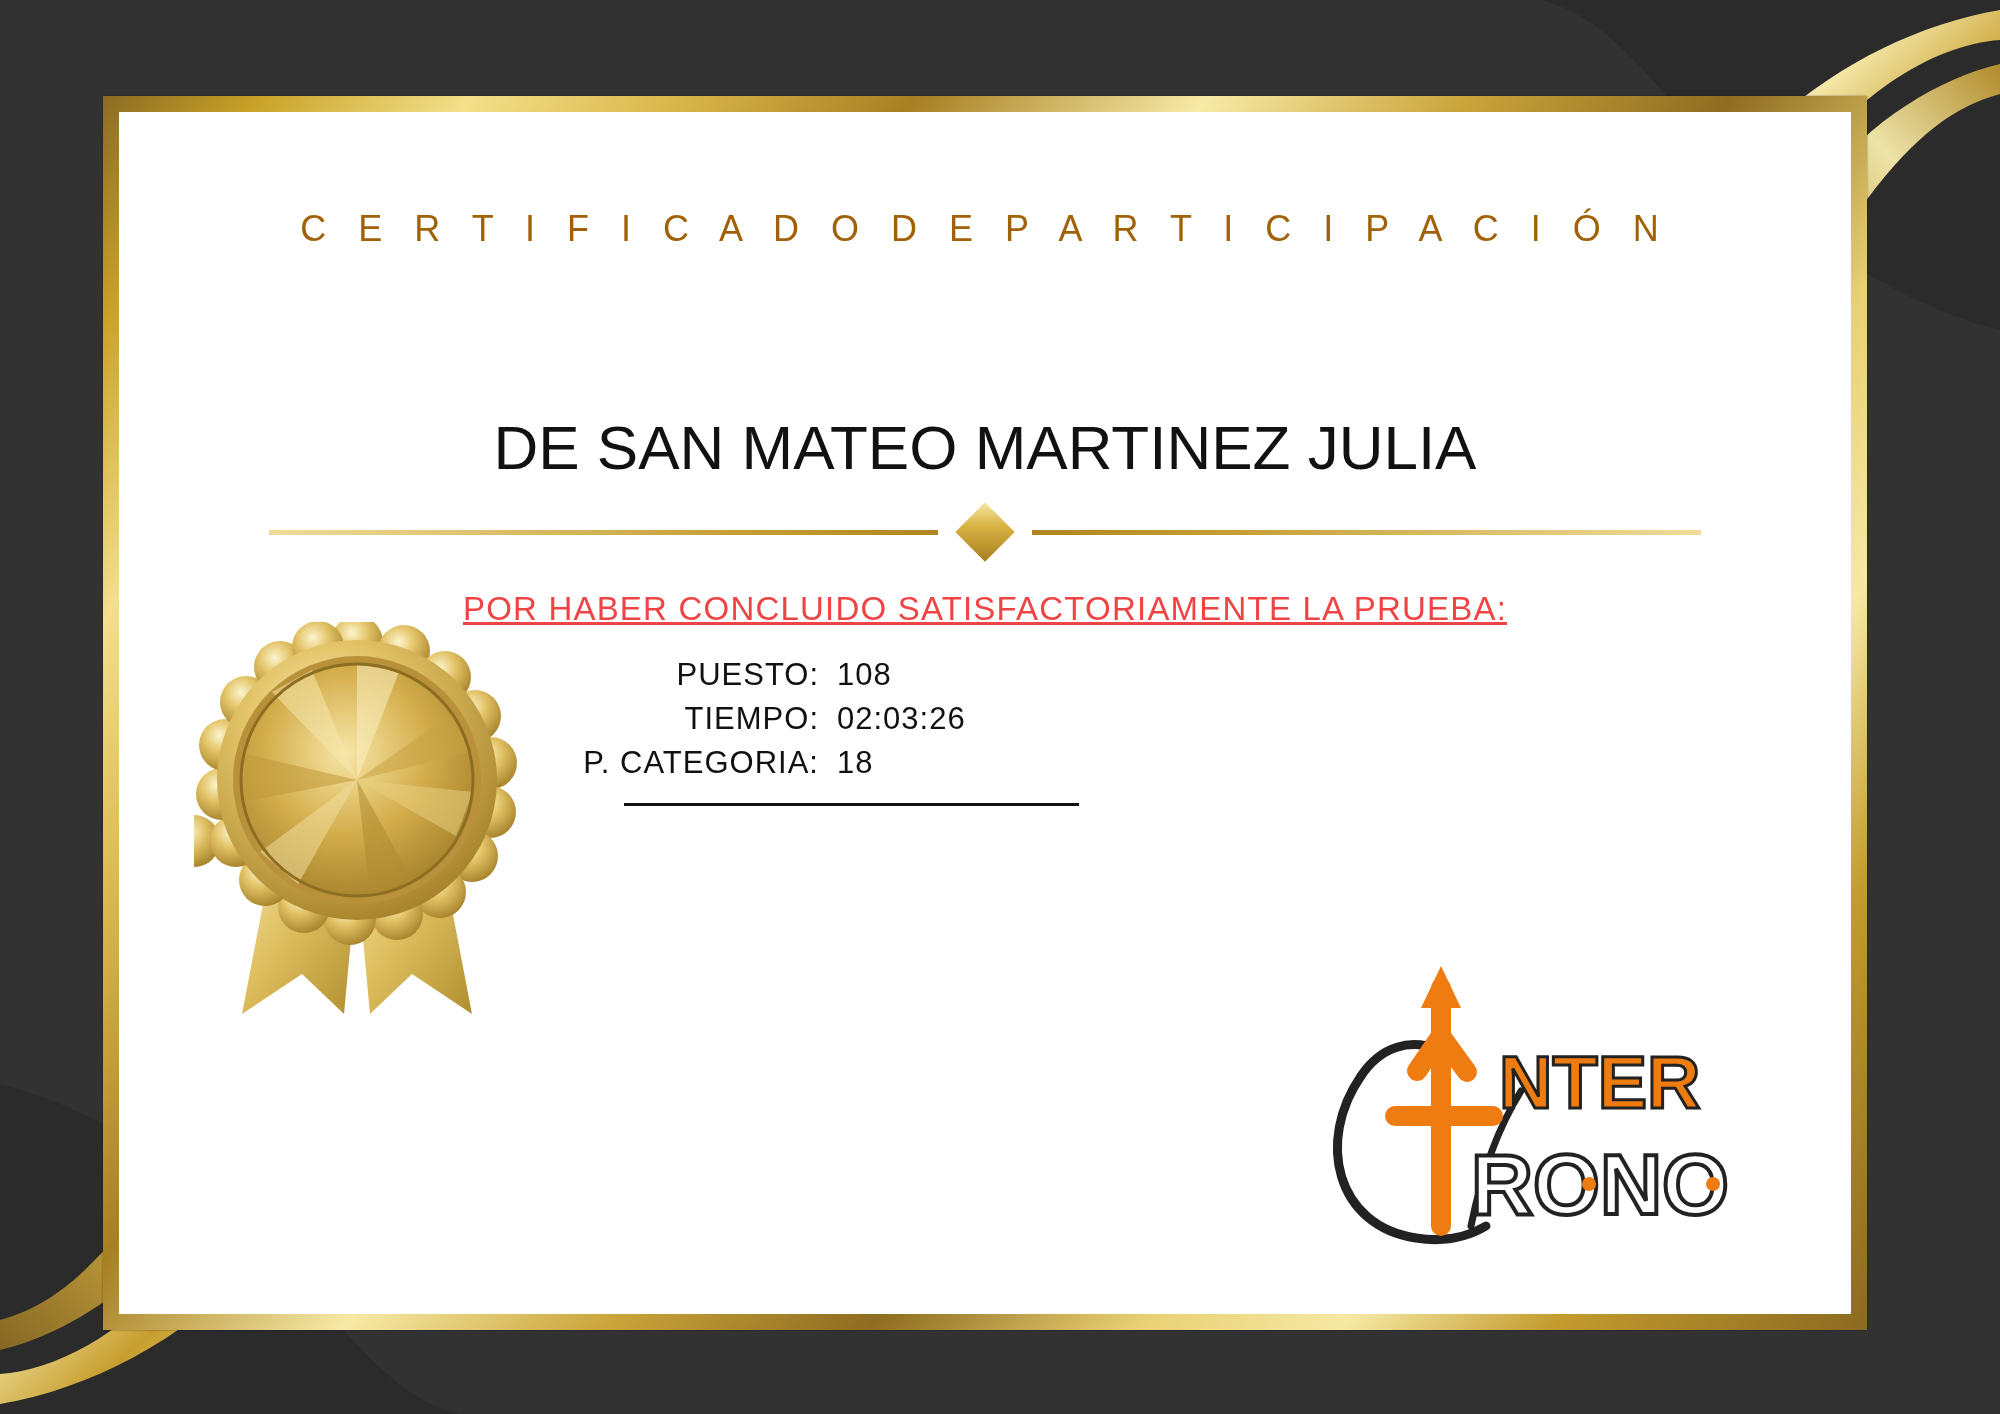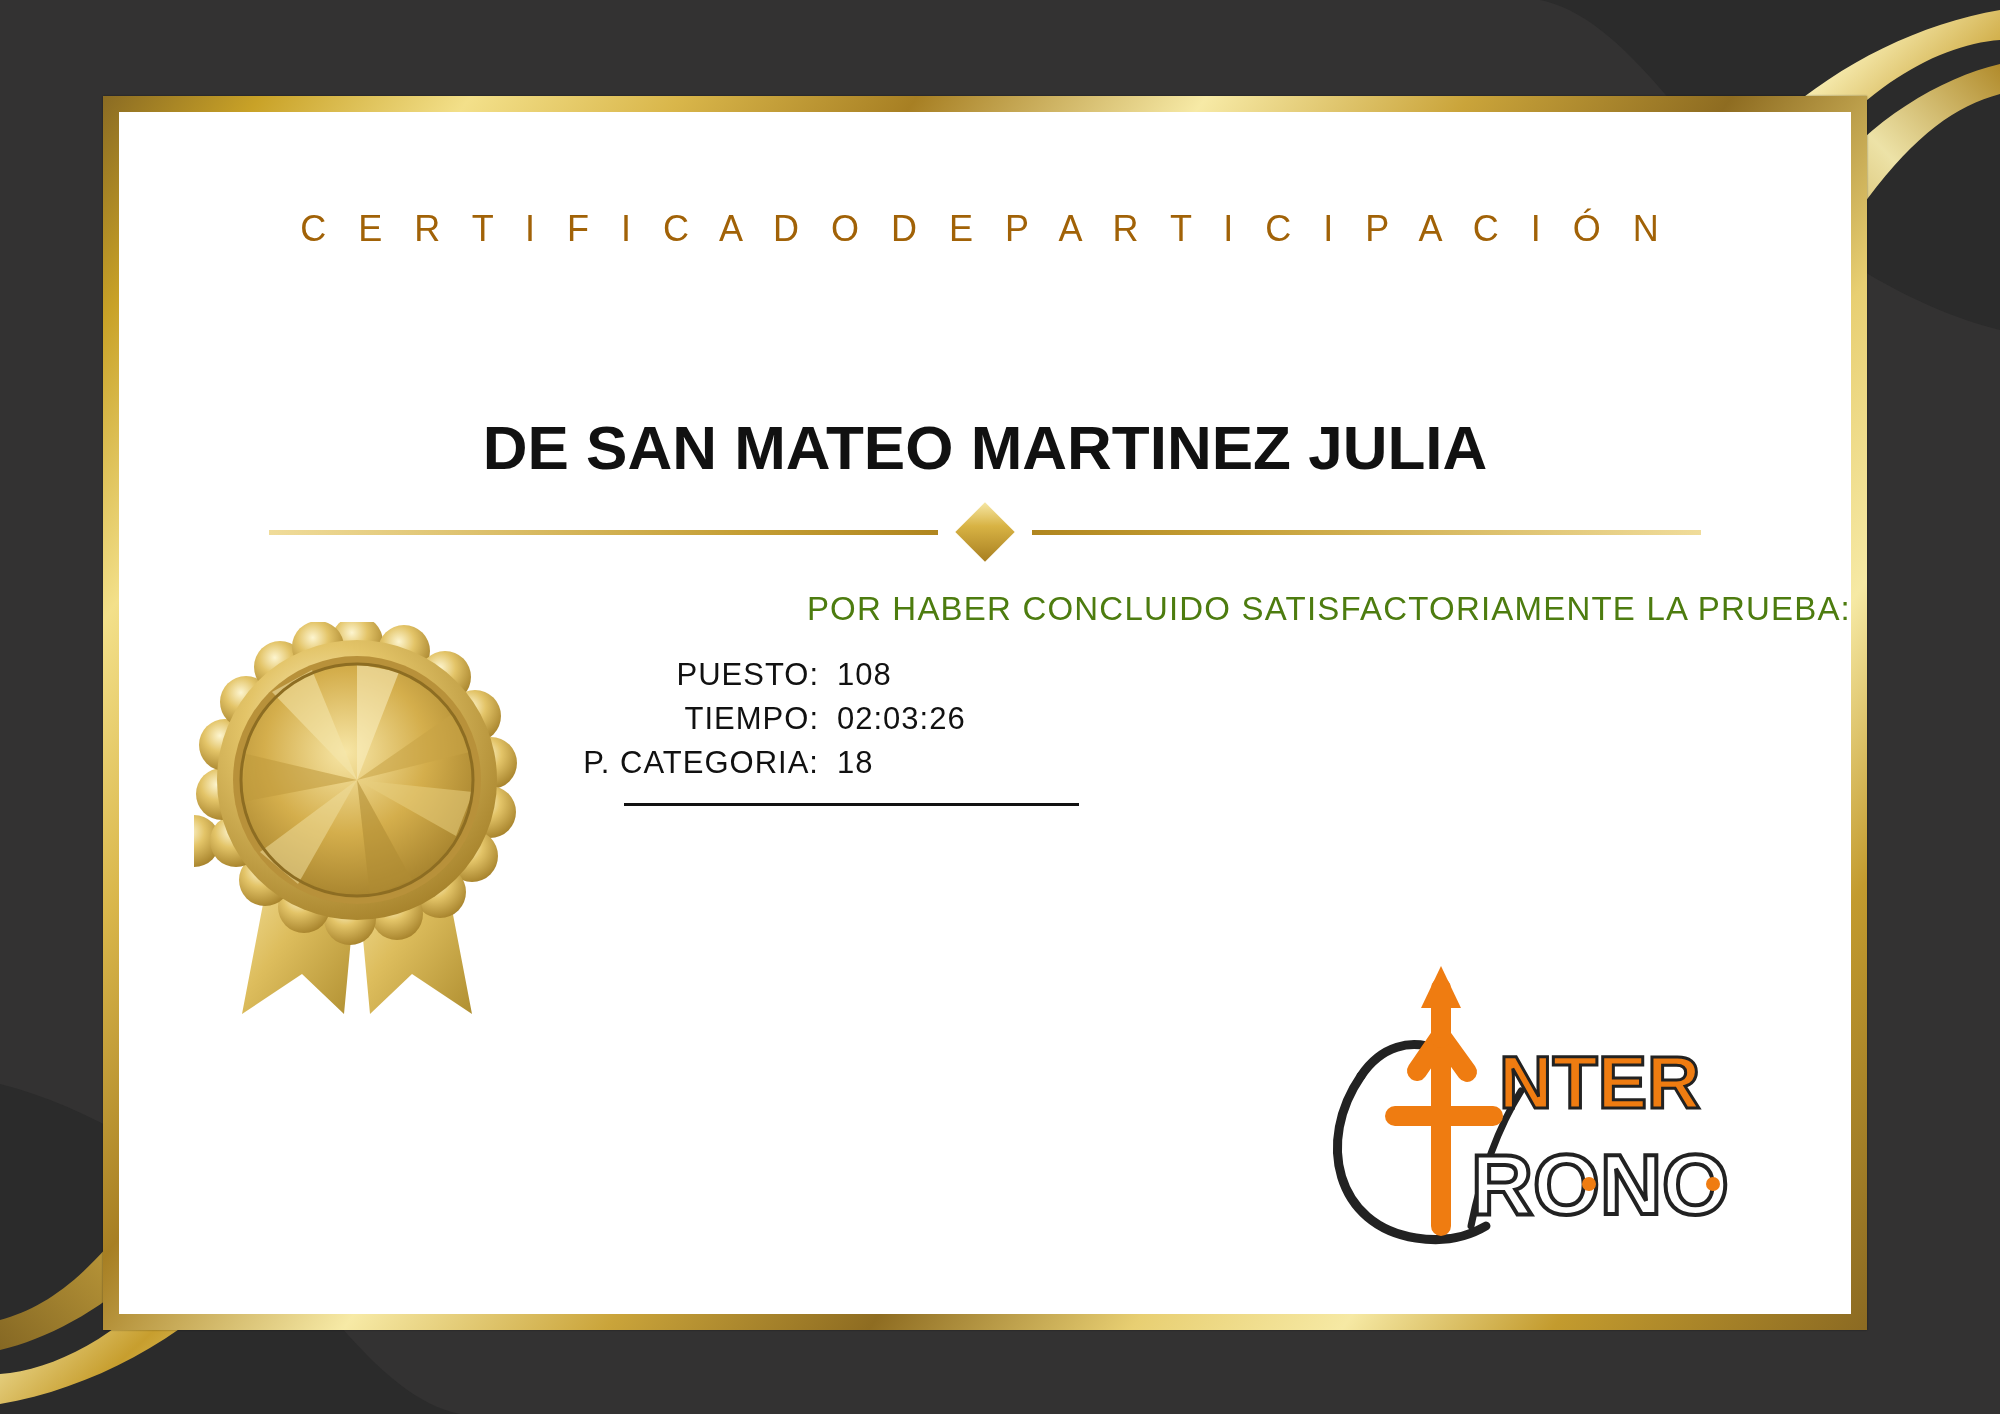--- a/index.html
+++ b/index.html
@@ -77,21 +77,21 @@
   }
 
   .recipient-name {
     position: absolute;
     top: 300px;
     left: 0;
     right: 0;
     text-align: center;
     font-size: 62px;
     color: #111111;
-    font-weight: 700;
+    font-weight: 400;
     white-space: nowrap;
   }
 
   
   .divider {
     position: absolute;
     top: 400px;
     left: 150px;
     right: 150px;
     height: 40px;
@@ -117,25 +117,26 @@
     transform: rotate(45deg);
     background: linear-gradient(135deg, #f6e7a5 0%, #d8b344 40%, #a87f21 100%);
   }
 
   
   .cert-subtitle {
     position: absolute;
     top: 478px;
     left: 0;
     right: 0;
-    text-align: right;
+    text-align: center;
     font-size: 33px;
     letter-spacing: 1.2px;
-    color: #4d7c0f;
-    white-space: nowrap;
+    color: #ef4444;
+    white-space: nowrap;
+    text-decoration: underline;
   }
 
   
   .results {
     position: absolute;
     left: 400px;
     top: 545px;
     width: 580px;
   }
   .result-row {

